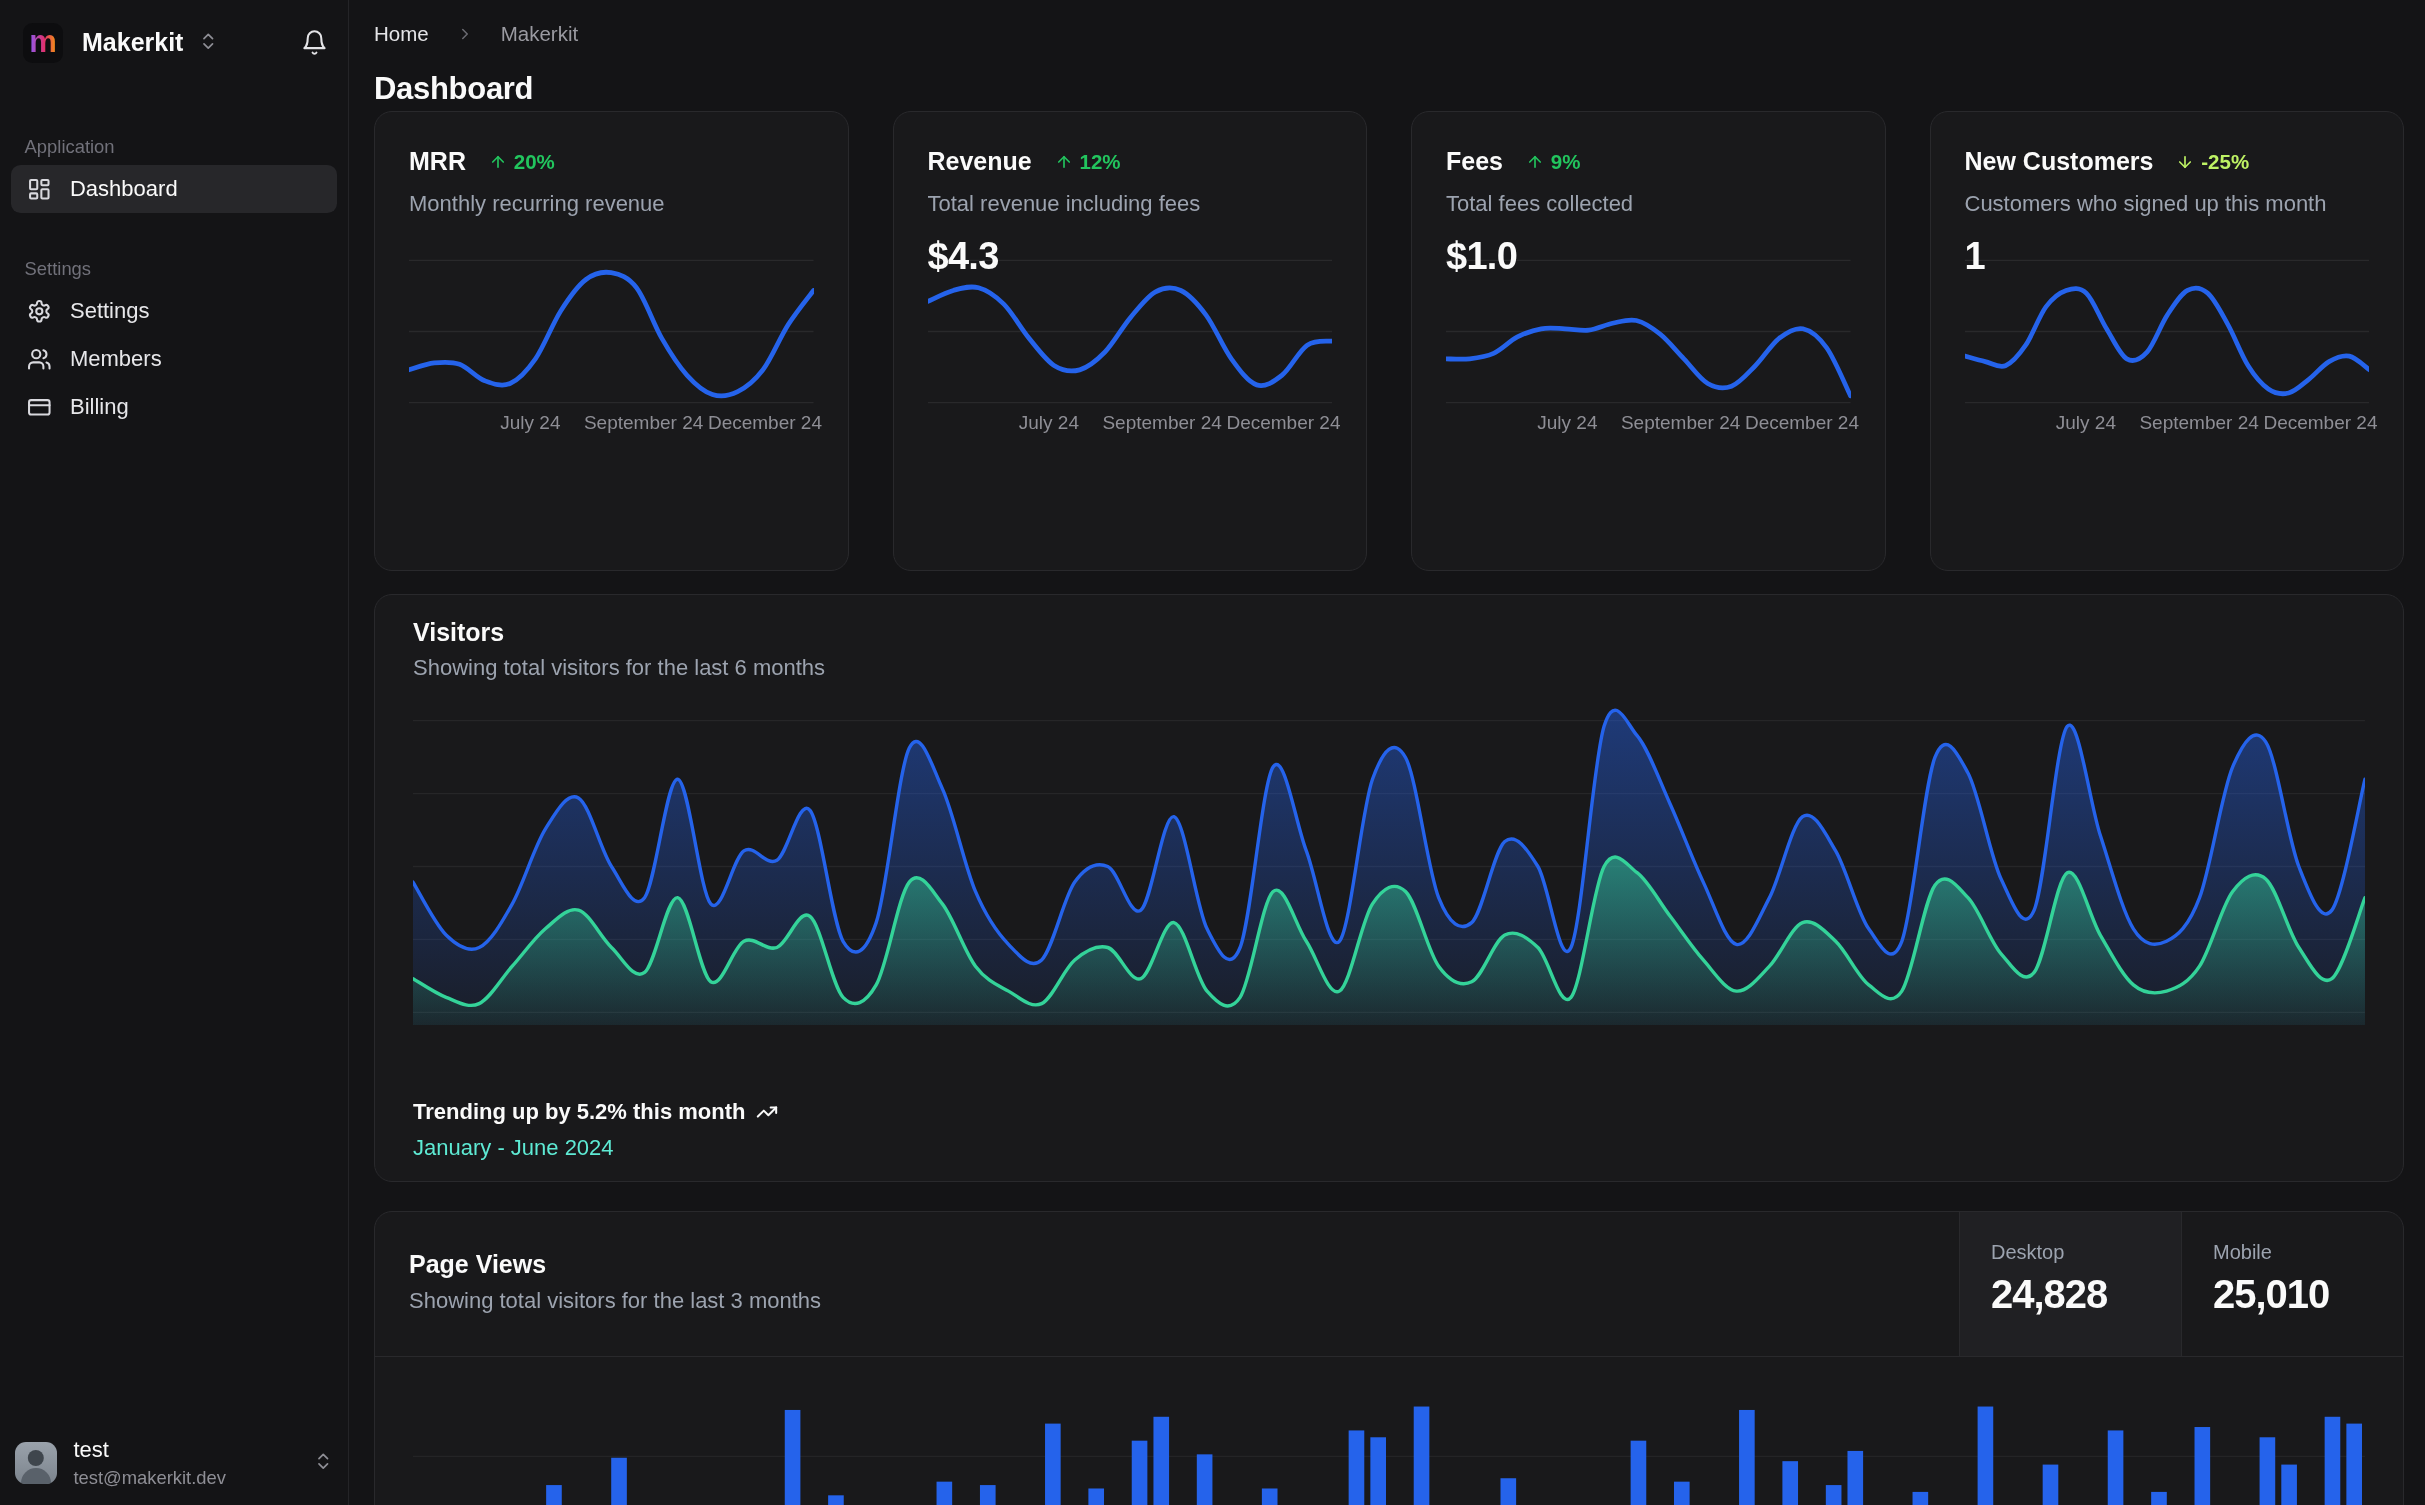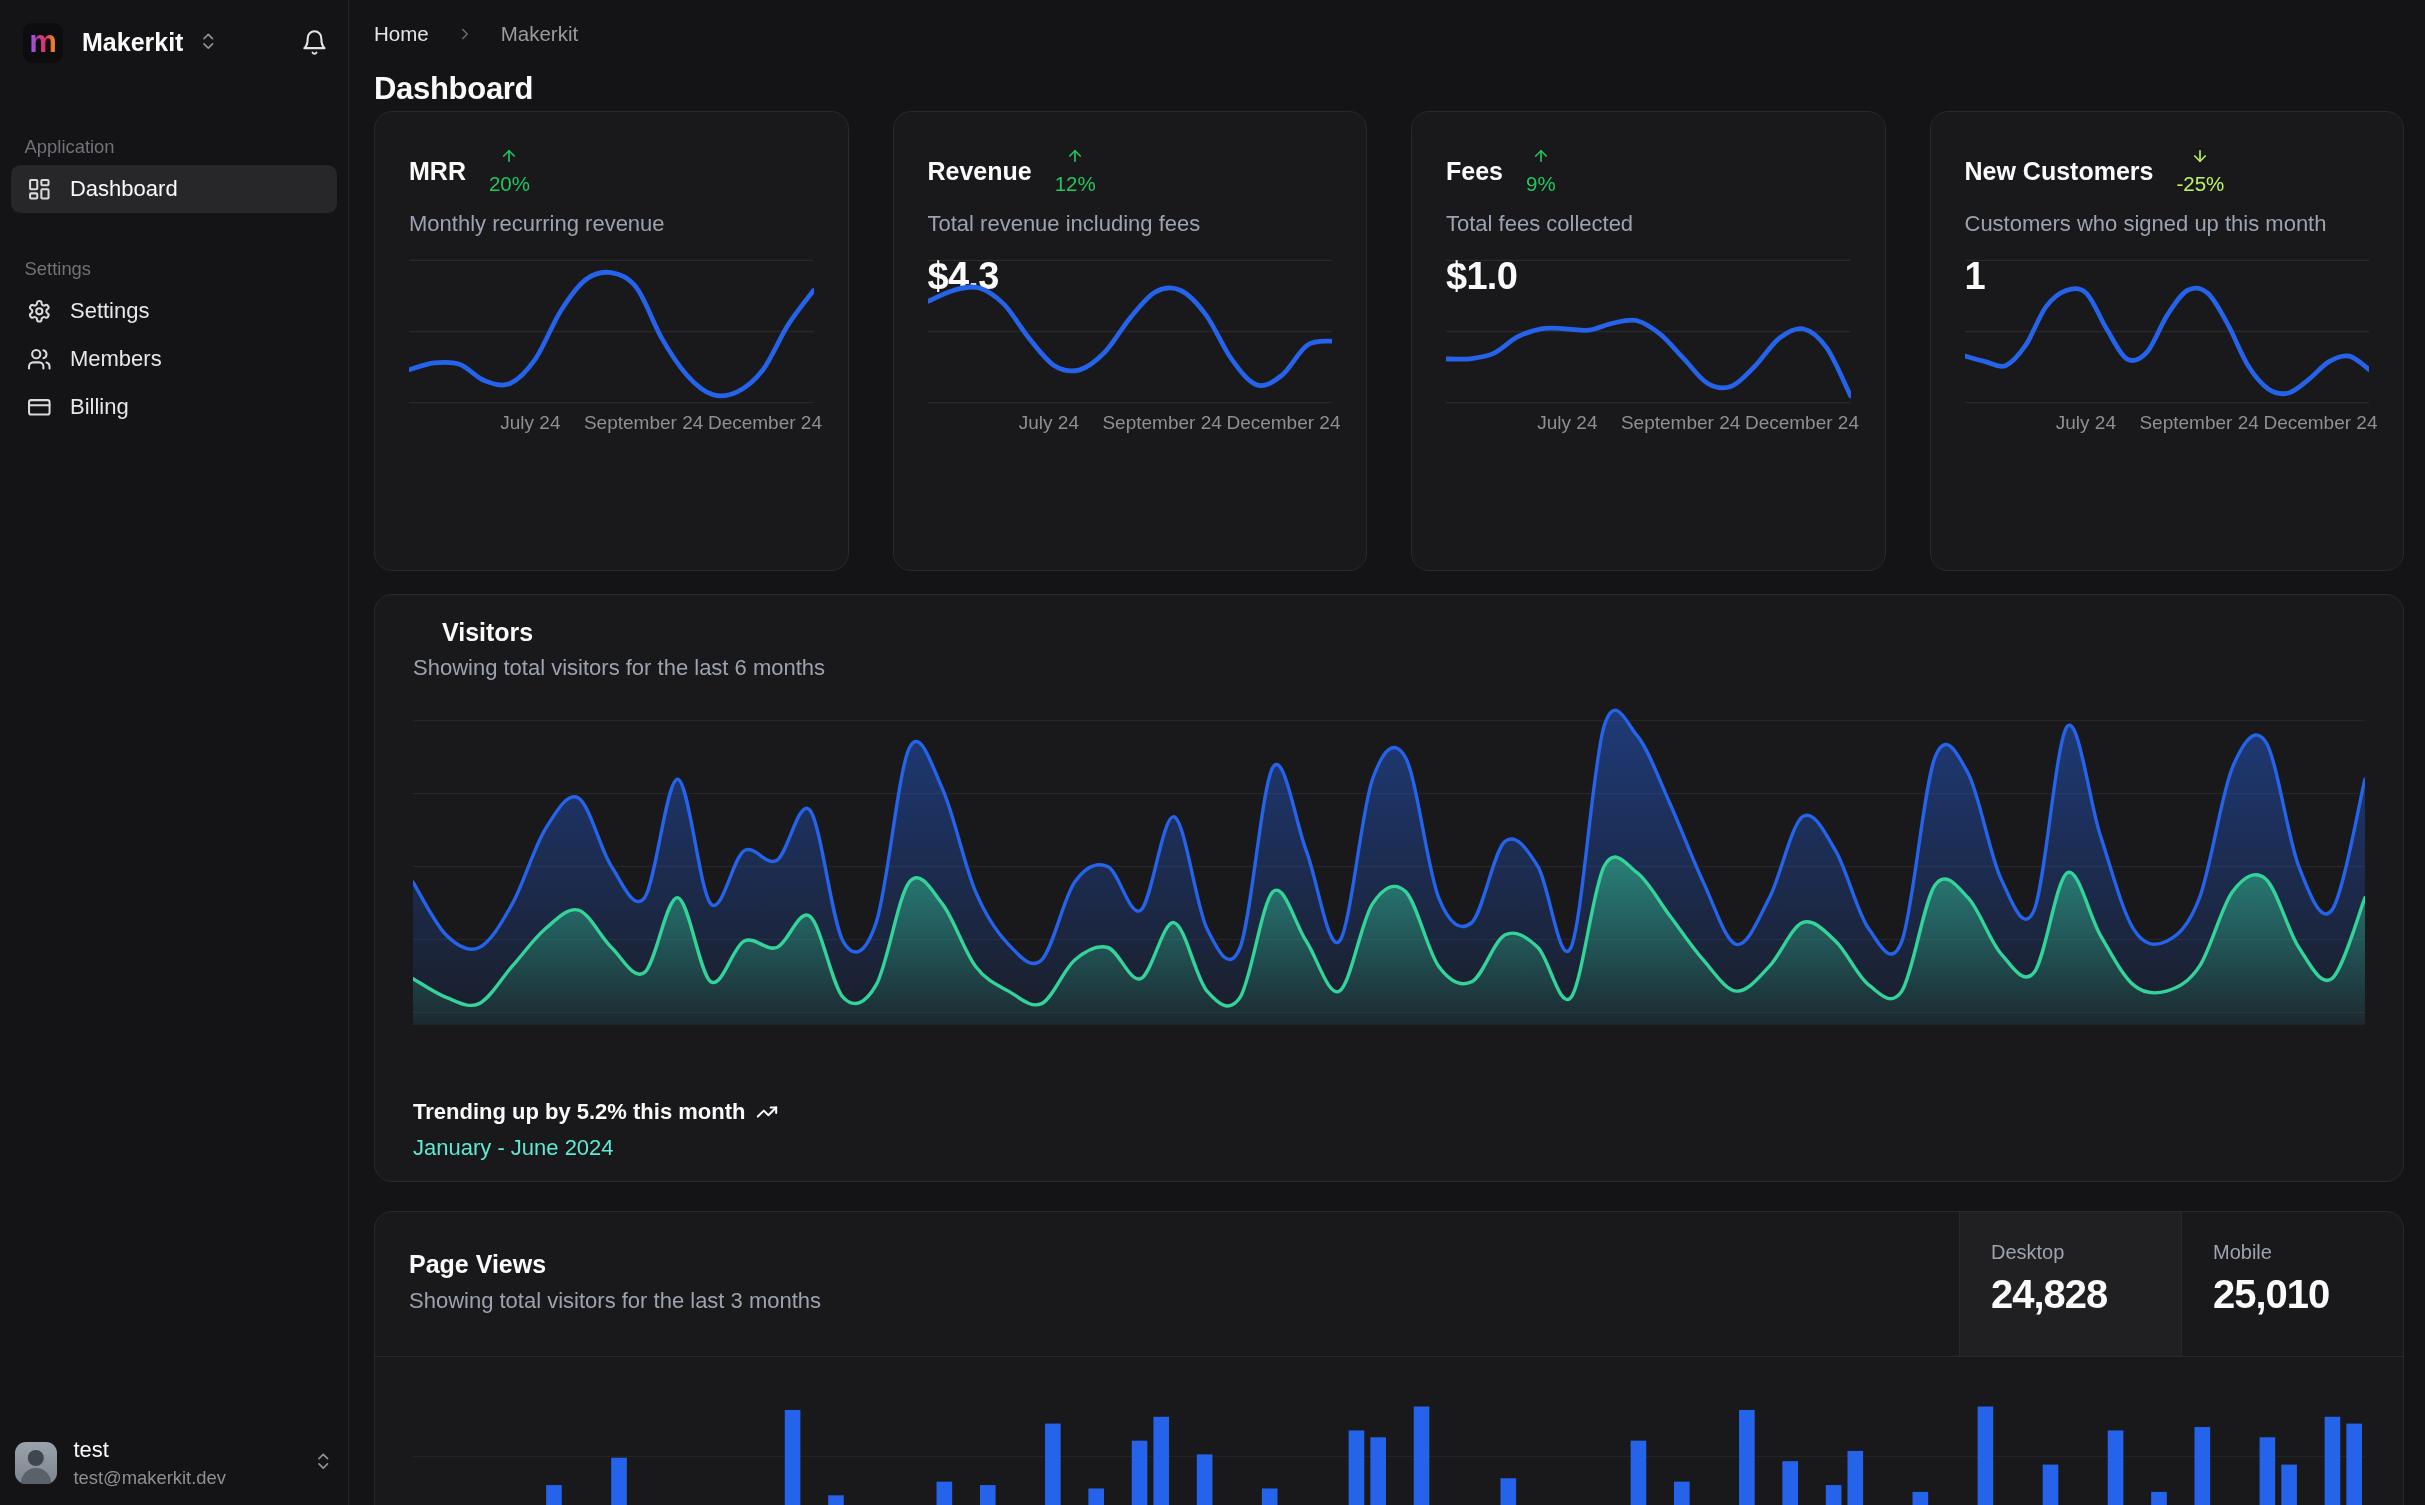--- a/index.html
+++ b/index.html
@@ -37,32 +37,32 @@
   .crumb-sep{color:#6b6b72;display:flex;}
   .crumb-current{color:#9a9aa1;}
   .page-title{position:absolute;left:374px;top:50px;font-size:31px;font-weight:700;letter-spacing:-0.3px;}
 
   
   .card{background:#19191b;border:1.4px solid #29292c;border-radius:18px;box-sizing:border-box;}
   .stats{position:absolute;left:374px;top:111px;width:2030px;height:460px;display:grid;grid-template-columns:repeat(4,1fr);grid-gap:23px;gap:44px;}
   .stat-card{position:relative;padding:35px 34px 0;}
   .stat-head{display:flex;align-items:center;}
   .stat-title{font-size:25px;font-weight:700;}
-  .stat-badge{display:flex;align-items:center;gap:6.8px;margin-left:23px;font-size:20.5px;font-weight:400;flex-direction:column;}
+  .stat-badge{display:flex;align-items:center;gap:6.8px;margin-left:23px;font-size:20.5px;font-weight:700;}
   .stat-badge.up{color:#22c55e;}
   .stat-badge.down{color:#bef264;}
   .stat-sub{margin-top:15px;font-size:22px;color:#9ca3af;}
   .stat-value{margin-top:18px;font-size:38px;font-weight:700;letter-spacing:-0.7px;}
   .spark{position:absolute;left:34px;right:34px;top:147px;height:145px;}
   .spark-ticks{position:absolute;left:34px;right:34px;top:300px;height:27px;}
   .spark-ticks span{position:absolute;transform:translateX(-50%);font-size:19px;color:#8e8e95;white-space:nowrap;}
 
   
   .visitors-card{position:absolute;left:374px;top:594px;width:2030px;height:588px;}
-  .v-title{position:absolute;left:38px;top:23px;font-size:25px;font-weight:700;margin-left:29px;}
+  .v-title{position:absolute;left:38px;top:23px;font-size:25px;font-weight:700;}
   .v-sub{position:absolute;left:38px;top:60px;font-size:22px;color:#9ca3af;}
   .v-chart{position:absolute;left:38px;right:38px;top:113px;height:317px;}
   .v-trend{position:absolute;left:38px;top:504px;display:flex;align-items:center;gap:11px;font-size:22px;font-weight:600;color:#fafafa;}
   .v-period{position:absolute;left:38px;top:540px;font-size:22px;color:#5eead4;}
 
   
   .pv-card{position:absolute;left:374px;top:1211px;width:2030px;height:553px;overflow:hidden;}
   .pv-head{position:absolute;left:0;right:0;top:0;height:144px;border-bottom:1.4px solid #29292c;}
   .pv-title{position:absolute;left:34px;top:38px;font-size:25px;font-weight:700;}
   .pv-sub{position:absolute;left:34px;top:76px;font-size:22px;color:#9ca3af;}

